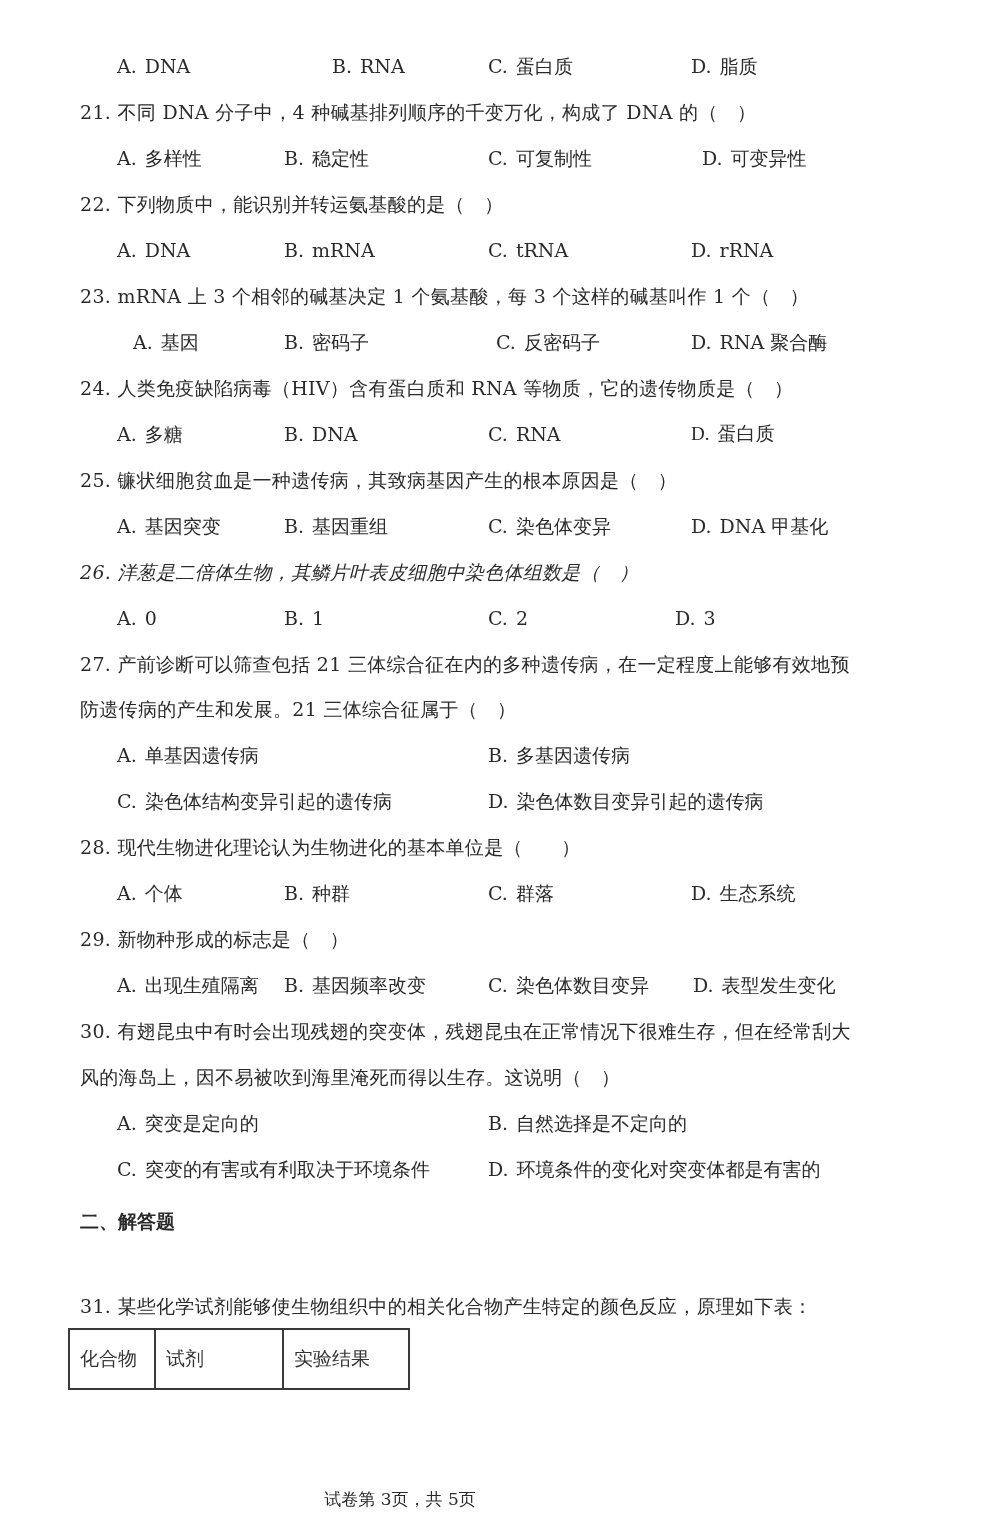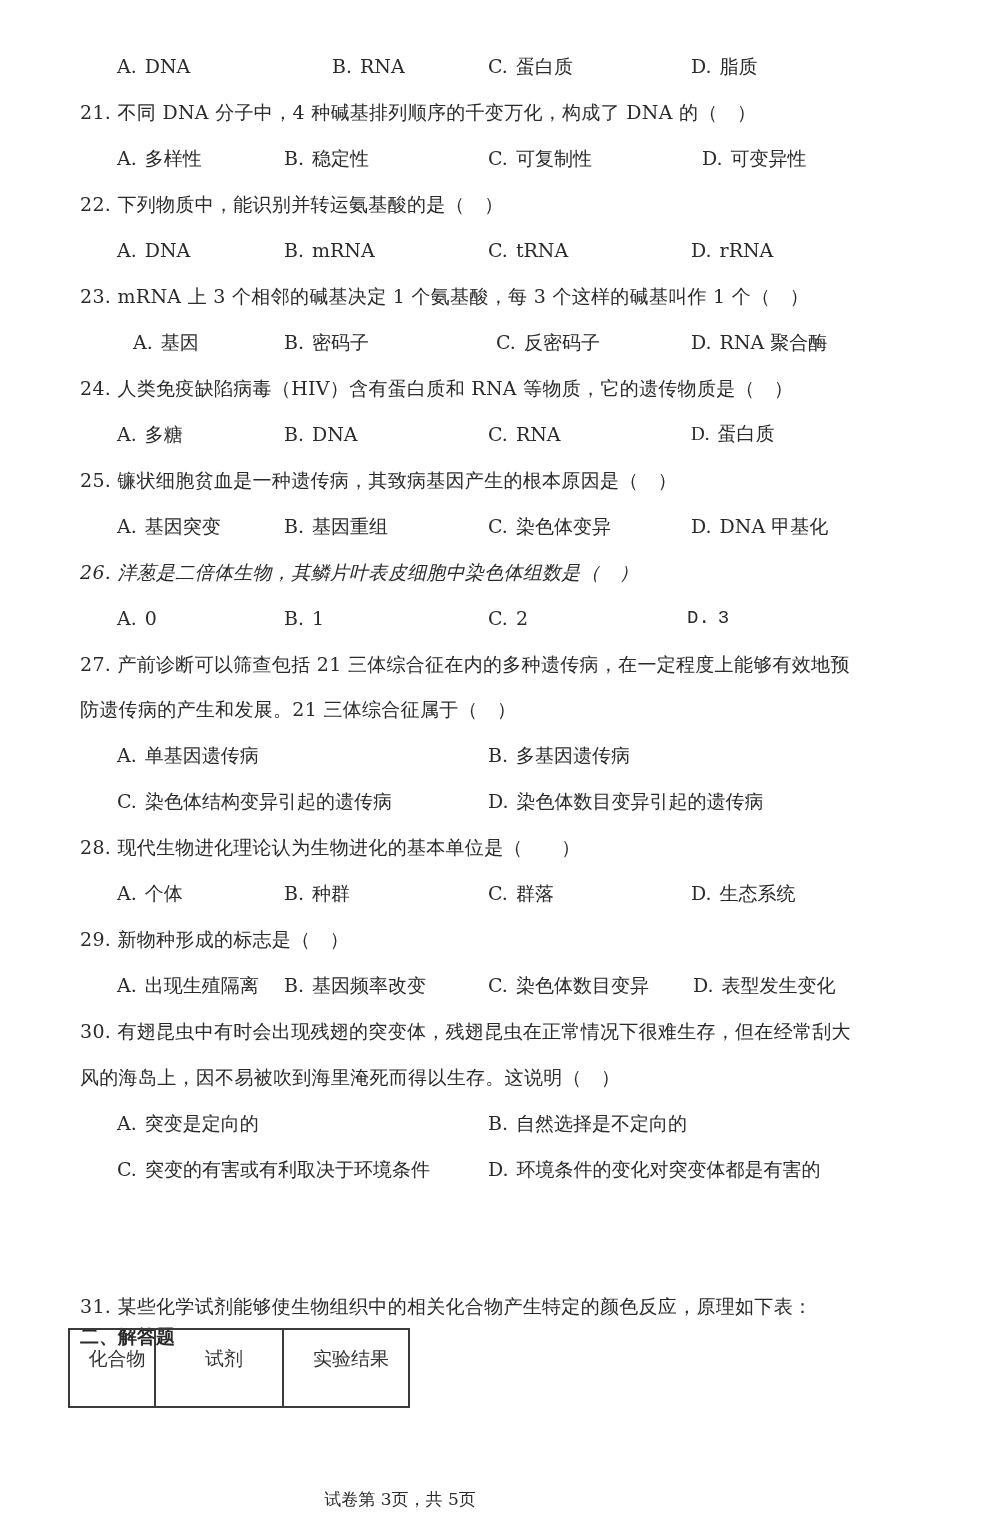--- a/index.html
+++ b/index.html
@@ -33,41 +33,40 @@
     }
     .opt {
       position: absolute;
       top: 0;
       white-space: nowrap;
     }
     .opt .letter { margin-right: 8px; }
     .section-title {
       position: absolute;
       left: 80px;
-      top: 1325px;
+      top: 1211px;
       font-size: 19px;
       line-height: 24px;
       font-weight: bold;
-      font-family: Liberation Sans, sans-serif;
+      font-family: Liberation Mono, monospace;
     }
     table.data-table {
       position: absolute;
       left: 68px;
       top: 1328px;
       border-collapse: collapse;
       font-size: 19px;
       font-family: "DejaVu Sans", "Liberation Sans", sans-serif;
     }
     table.data-table td {
       border: 2px solid #3a3a3a;
       height: 58px;
-      padding: 0 0 18px 10px;
+      padding: 0 0 0 10px;
       vertical-align: middle;
       color: #333;
-      text-align: center;
     }
     .footer {
       position: absolute;
       top: 1488px;
       left: 0;
       width: 800px;
       text-align: center;
       font-size: 17px;
       line-height: 22px;
     }
@@ -120,21 +119,21 @@
   <span class="opt" style="left:167px;"><span class="letter">B.</span><span>基因重组</span></span>
   <span class="opt" style="left:371px;"><span class="letter">C.</span><span>染色体变异</span></span>
   <span class="opt" style="left:574px;"><span class="letter">D.</span><span>DNA 甲基化</span></span>
 </div>
 
 <div class="line" style="top:560px;font-style:italic;"><span>26.</span> <span>洋葱是二倍体生物，其鳞片叶表皮细胞中染色体组数是（　）</span></div>
 <div class="opt-row" style="top:606px;">
   <span class="opt" style="left:0px;"><span class="letter">A.</span><span>0</span></span>
   <span class="opt" style="left:167px;"><span class="letter">B.</span><span>1</span></span>
   <span class="opt" style="left:371px;"><span class="letter">C.</span><span>2</span></span>
-  <span class="opt" style="left:570px;font-family:Liberation Mono, monospace;"><span class="letter">D.</span><span>3</span></span>
+  <span class="opt" style="left:558px;"><span class="letter">D.</span><span>3</span></span>
 </div>
 
 <div class="line" style="top:652px;"><span>27.</span> <span>产前诊断可以筛查包括 21 三体综合征在内的多种遗传病，在一定程度上能够有效地预</span></div>
 <div class="line" style="top:697px;"><span>防遗传病的产生和发展。21 三体综合征属于（　）</span></div>
 <div class="opt-row" style="top:743px;">
   <span class="opt" style="left:0px;"><span class="letter">A.</span><span>单基因遗传病</span></span>
   <span class="opt" style="left:371px;"><span class="letter">B.</span><span>多基因遗传病</span></span>
 </div>
 <div class="opt-row" style="top:789px;">
   <span class="opt" style="left:0px;"><span class="letter">C.</span><span>染色体结构变异引起的遗传病</span></span>

